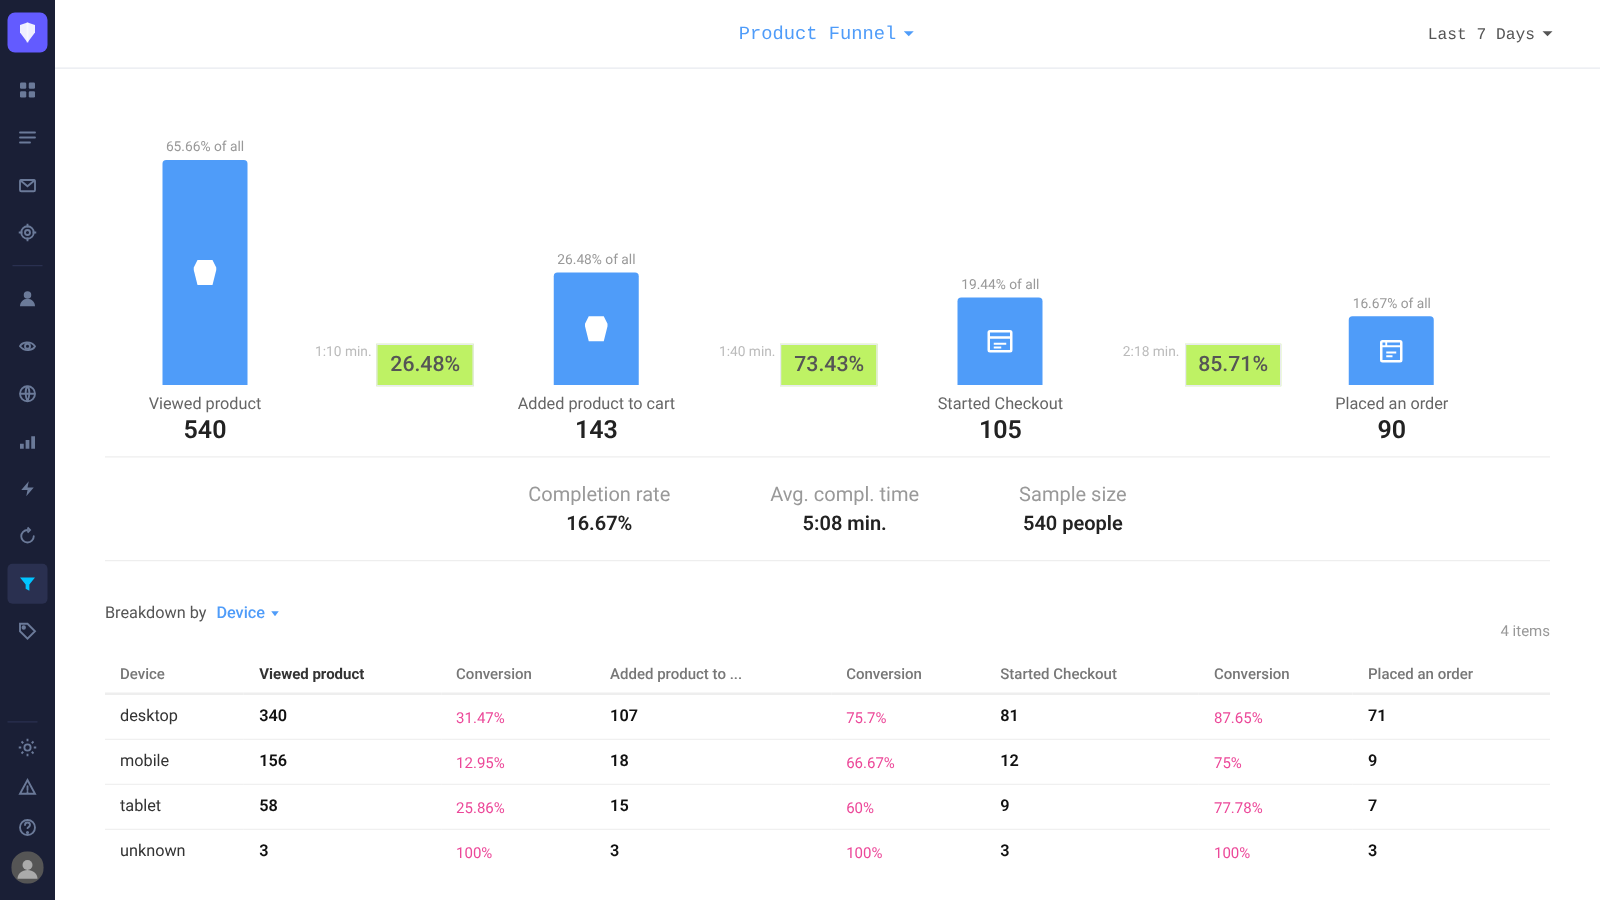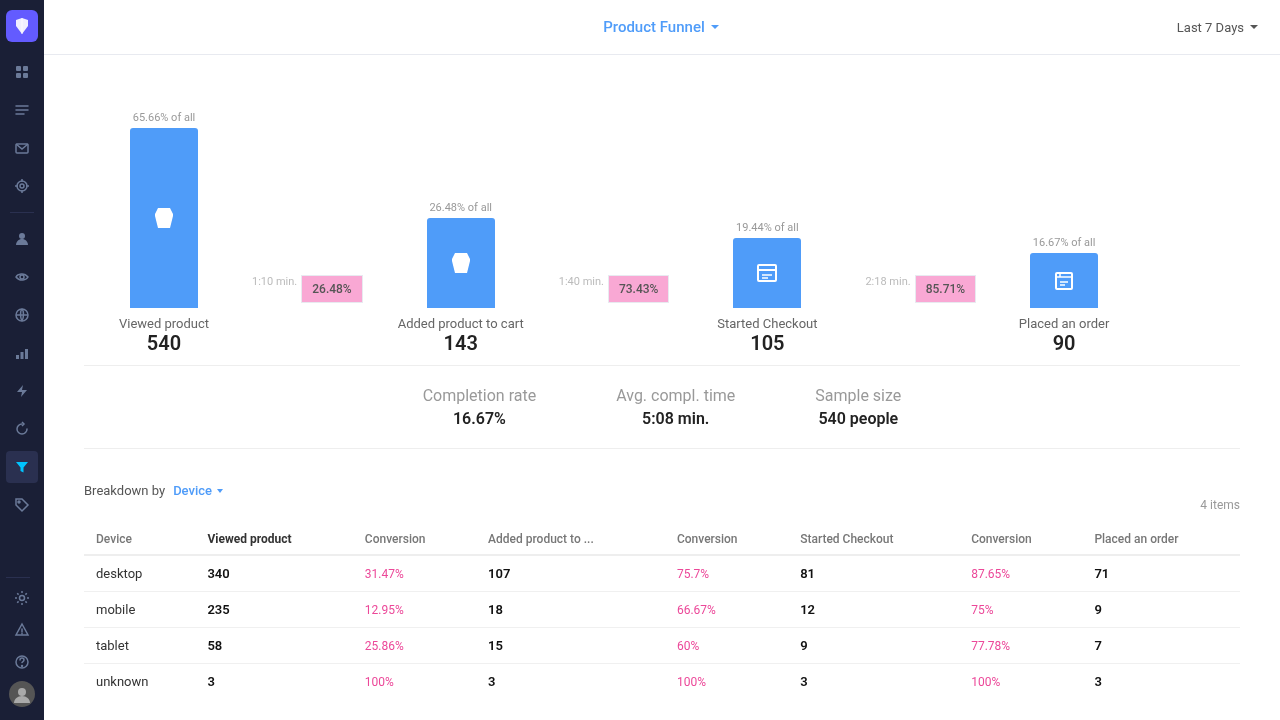--- a/index.html
+++ b/index.html
@@ -50,30 +50,31 @@
 
     
     .header {
       display: flex;
       align-items: center;
       justify-content: center;
       padding: 27px 20px;
       border-bottom: 1px solid #e8eaf0;
       position: relative;
       height: 48px;
+      font-family: Liberation Mono, monospace;
     }
     .header-title {
       color: #4f9cf9;
       font-size: 15px;
       font-weight: 500;
       display: flex; align-items: center; gap: 4px;
     }
     .header-date {
       position: absolute;
-      right: 20px;
+      right: 36px;
       color: #555;
       font-size: 13px;
       display: flex; align-items: center; gap: 4px;
       cursor: pointer;
     }
 
     
     .content {
       flex: 1;
       overflow-y: auto;
@@ -139,25 +140,25 @@
       height: 80px;
     }
 
     .time-label {
       font-size: 11px;
       color: #bbb;
       text-align: center;
     }
 
     .pct-badge {
-      background: #f9a8d4;
+      background: #bef264;
       border: 1px solid #e8eaf0;
       border-radius: 0;
       padding: 6px 10px;
-      font-size: 12px;
+      font-size: 17px;
       color: #555;
       font-weight: 500;
     }
 
     .step-name {
       font-size: 13px;
       color: #666;
       margin-top: 8px;
       text-align: center;
     }
@@ -498,21 +499,21 @@
       <td class="bold">340</td>
       <td class="muted">31.47%</td>
       <td class="bold">107</td>
       <td class="muted">75.7%</td>
       <td class="bold">81</td>
       <td class="muted">87.65%</td>
       <td class="bold">71</td>
     </tr>
           <tr>
       <td>mobile</td>
-      <td class="bold">235</td>
+      <td class="bold">156</td>
       <td class="muted">12.95%</td>
       <td class="bold">18</td>
       <td class="muted">66.67%</td>
       <td class="bold">12</td>
       <td class="muted">75%</td>
       <td class="bold">9</td>
     </tr>
           <tr>
       <td>tablet</td>
       <td class="bold">58</td>

